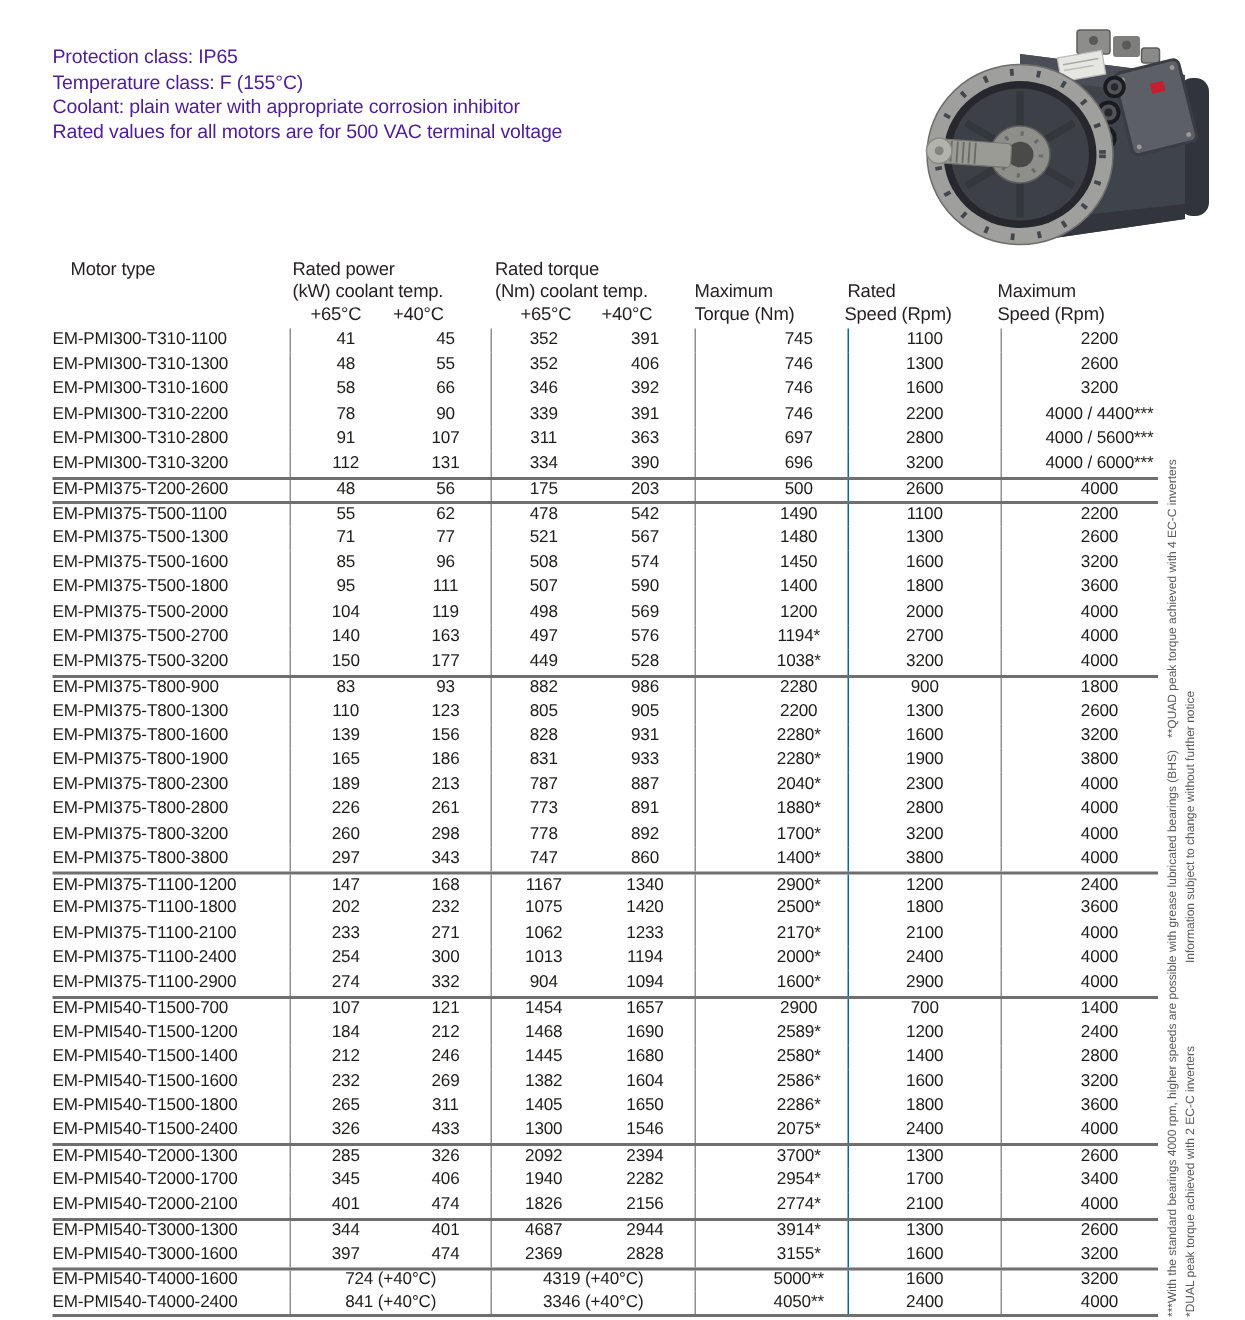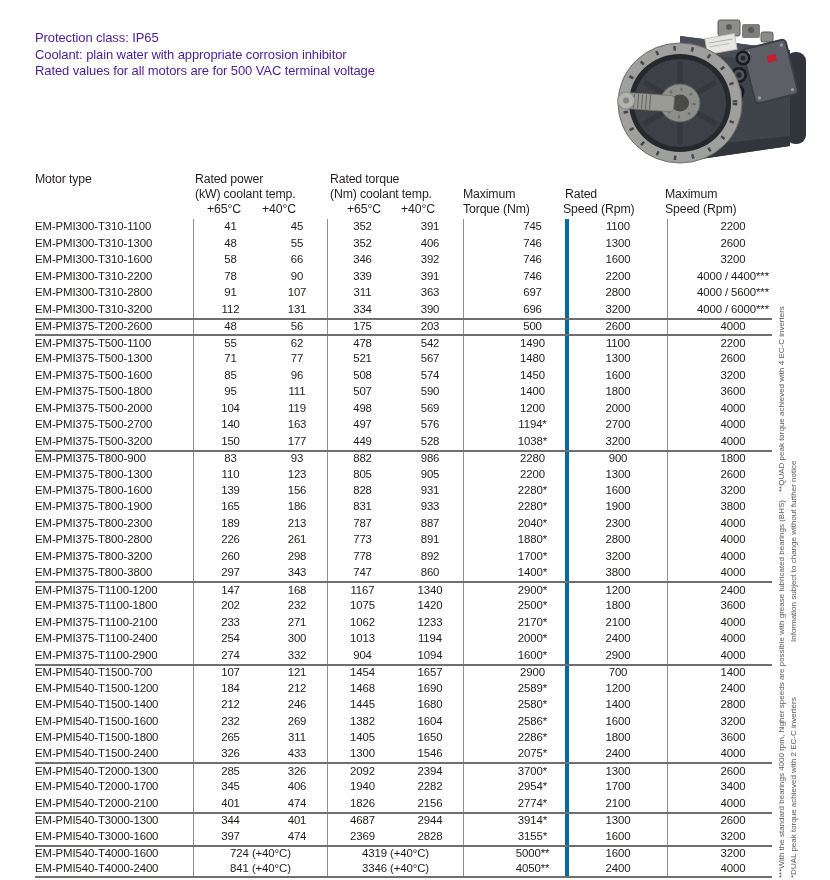--- a/index.html
+++ b/index.html
@@ -30,35 +30,36 @@
     line-height:15.5px;white-space:nowrap;color:#1d1d1b;
     display:flex;align-items:center;
   }
   .num{justify-content:center;}
   .c-motor{width:158px;}
   .c-p65{width:74px;border-left:1px solid #8f8f8f;}
   .c-p40{width:60px;}
   .c-t65{width:70px;border-left:1px solid #8f8f8f;}
   .c-t40{width:66px;}
   .c-maxT{width:102px;border-left:1px solid #8f8f8f;padding-left:36px;}
-  .c-rs{width:102px;border-left:4px solid #0369a1;}
+  .c-rs{width:102px;border-left:1px solid #0369a1;}
   .c-ms{width:105px;border-left:1px solid #8f8f8f;padding-left:26px;}
   .c-pmerge{width:134px;border-left:1px solid #8f8f8f;}
   .c-tmerge{width:136px;border-left:1px solid #8f8f8f;}
   
   .fnote{
     position:absolute;font-size:8px;line-height:10px;color:#58595b;white-space:nowrap;
     transform:rotate(-90deg);transform-origin:0 0;letter-spacing:0px;
   }
 </style>
 </head>
 <body>
 
 <div class="info">
     <div>Protection class: IP65</div>
+    <div>Temperature class: F (155°C)</div>
     <div>Coolant: plain water with appropriate corrosion inhibitor</div>
     <div>Rated values for all motors are for 500 VAC terminal voltage</div>
   </div>
 
 <svg class="motor" viewBox="0 0 240 160" aria-hidden="true">
 
   <g>
     <rect x="196" y="44" width="20" height="92" rx="9" fill="#31343a"></rect>
     <polygon points="90,28 200,42 200,138 90,154" fill="#3f434a"></polygon>
     <polygon points="90,28 200,42 198,56 90,44" fill="#4b4e56"></polygon>
@@ -127,21 +128,21 @@
       <line x1="56" y1="89" x2="56" y2="103"></line>
         <line x1="60" y1="89" x2="60" y2="103"></line>
     </g>
     <circle cx="36" cy="96" r="8.5" fill="#b3b3ad" stroke="#8a8a84" stroke-width="1"></circle>
     <circle cx="36" cy="96" r="3" fill="#84847e"></circle>
   </g>
 </svg>
 
 <div class="tbl">
   <div class="thead">
-    <span class="h-l1" style="left:0px">Motor type</span>
+    <span class="h-l1" style="left:12px">Motor type</span>
     <span class="h-l1" style="left:160px">Rated power</span>
     <span class="h-l1" style="left:295px">Rated torque</span>
 
     <span class="h-l2" style="left:160px">(kW) coolant temp.</span>
     <span class="h-l2" style="left:295px">(Nm) coolant temp.</span>
     <span class="h-l2" style="left:428px">Maximum</span>
     <span class="h-l2" style="left:530px">Rated</span>
     <span class="h-l2" style="left:630px">Maximum</span>
 
     <span class="h-l3" style="left:172px">+65°C</span>

